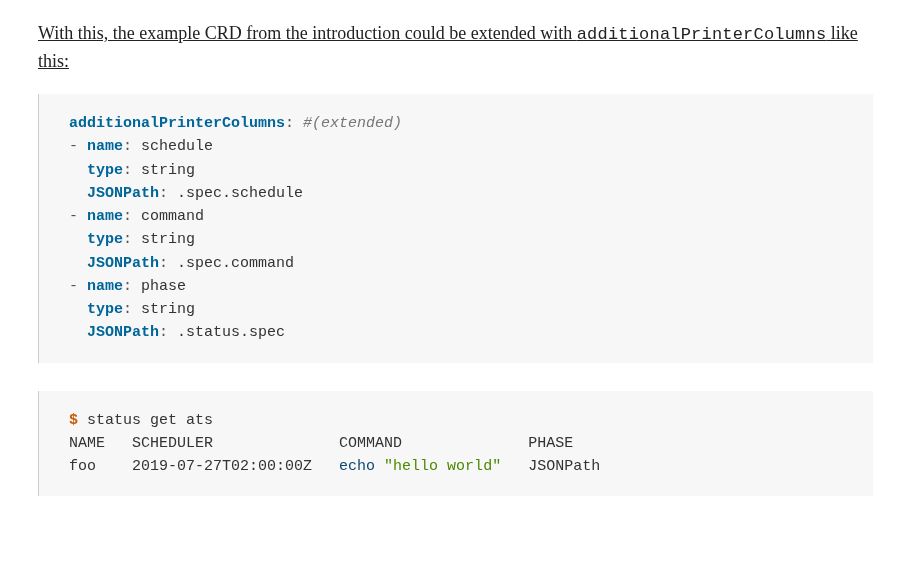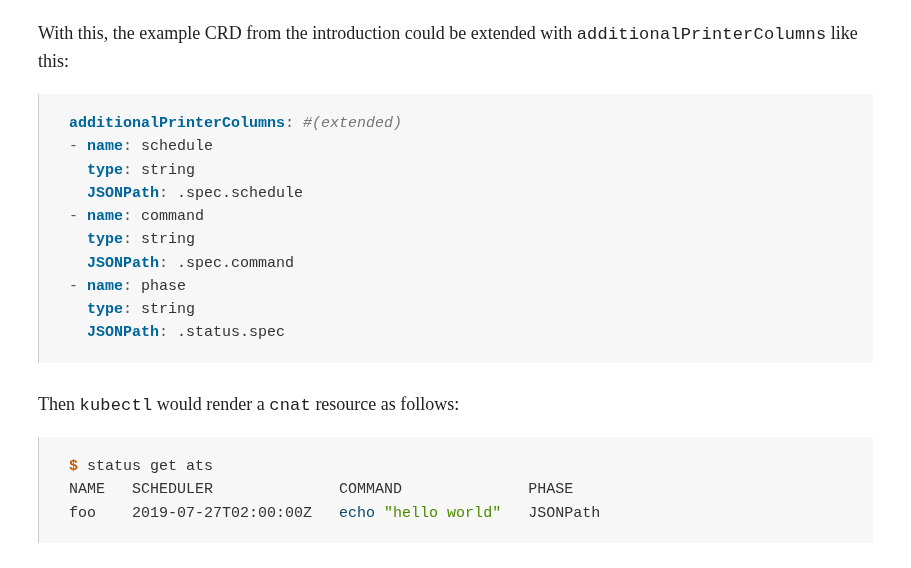--- a/index.html
+++ b/index.html
@@ -10,20 +10,21 @@
     background: #fff;
   }
   .page {
     padding: 20px 38px 30px 38px;
     max-width: 900px;
   }
   .para {
     font-size: 18px;
     line-height: 1.55;
     margin: 0 0 16px 0;
+    text-decoration: underline;
   }
   .inline-code {
     font-family: ui-monospace, SFMono-Regular, Menlo, Consolas, "Liberation Mono", monospace;
     font-size: 17px;
     letter-spacing: 0.2px;
   }
   pre.code-block {
     background: #f7f7f7;
     border-left: 1px solid #ccc;
     padding: 18px 18px 18px 30px;
@@ -58,21 +59,18 @@
 <span class="tok-listdash">-</span> <span class="tok-key">name</span><span class="tok-punct">:</span> <span class="tok-plain">schedule</span>
   <span class="tok-key">type</span><span class="tok-punct">:</span> <span class="tok-plain">string</span>
   <span class="tok-key">JSONPath</span><span class="tok-punct">:</span> <span class="tok-plain">.spec.schedule</span>
 <span class="tok-listdash">-</span> <span class="tok-key">name</span><span class="tok-punct">:</span> <span class="tok-plain">command</span>
   <span class="tok-key">type</span><span class="tok-punct">:</span> <span class="tok-plain">string</span>
   <span class="tok-key">JSONPath</span><span class="tok-punct">:</span> <span class="tok-plain">.spec.command</span>
 <span class="tok-listdash">-</span> <span class="tok-key">name</span><span class="tok-punct">:</span> <span class="tok-plain">phase</span>
   <span class="tok-key">type</span><span class="tok-punct">:</span> <span class="tok-plain">string</span>
   <span class="tok-key">JSONPath</span><span class="tok-punct">:</span> <span class="tok-plain">.status.spec</span></code></pre>
 
-  <p class="para">
-    <span>Then </span><code class="inline-code">kubectl</code><span> would render a </span><code class="inline-code">cnat</code><span> resource as follows:</span>
-  </p>
 
   <pre class="code-block"><code><span class="tok-prompt">$</span> <span class="tok-plain">status get ats</span>
 <span class="tok-plain">NAME</span>   <span class="tok-plain">SCHEDULER</span>              <span class="tok-plain">COMMAND</span>              <span class="tok-plain">PHASE</span>
 <span class="tok-plain">foo</span>    <span class="tok-plain">2019-07-27T02:00:00Z</span>   <span class="tok-cmd">echo</span> <span class="tok-str">"hello world"</span>   <span class="tok-plain">JSONPath</span></code></pre>
 
 </div>
 
 </body></html>

